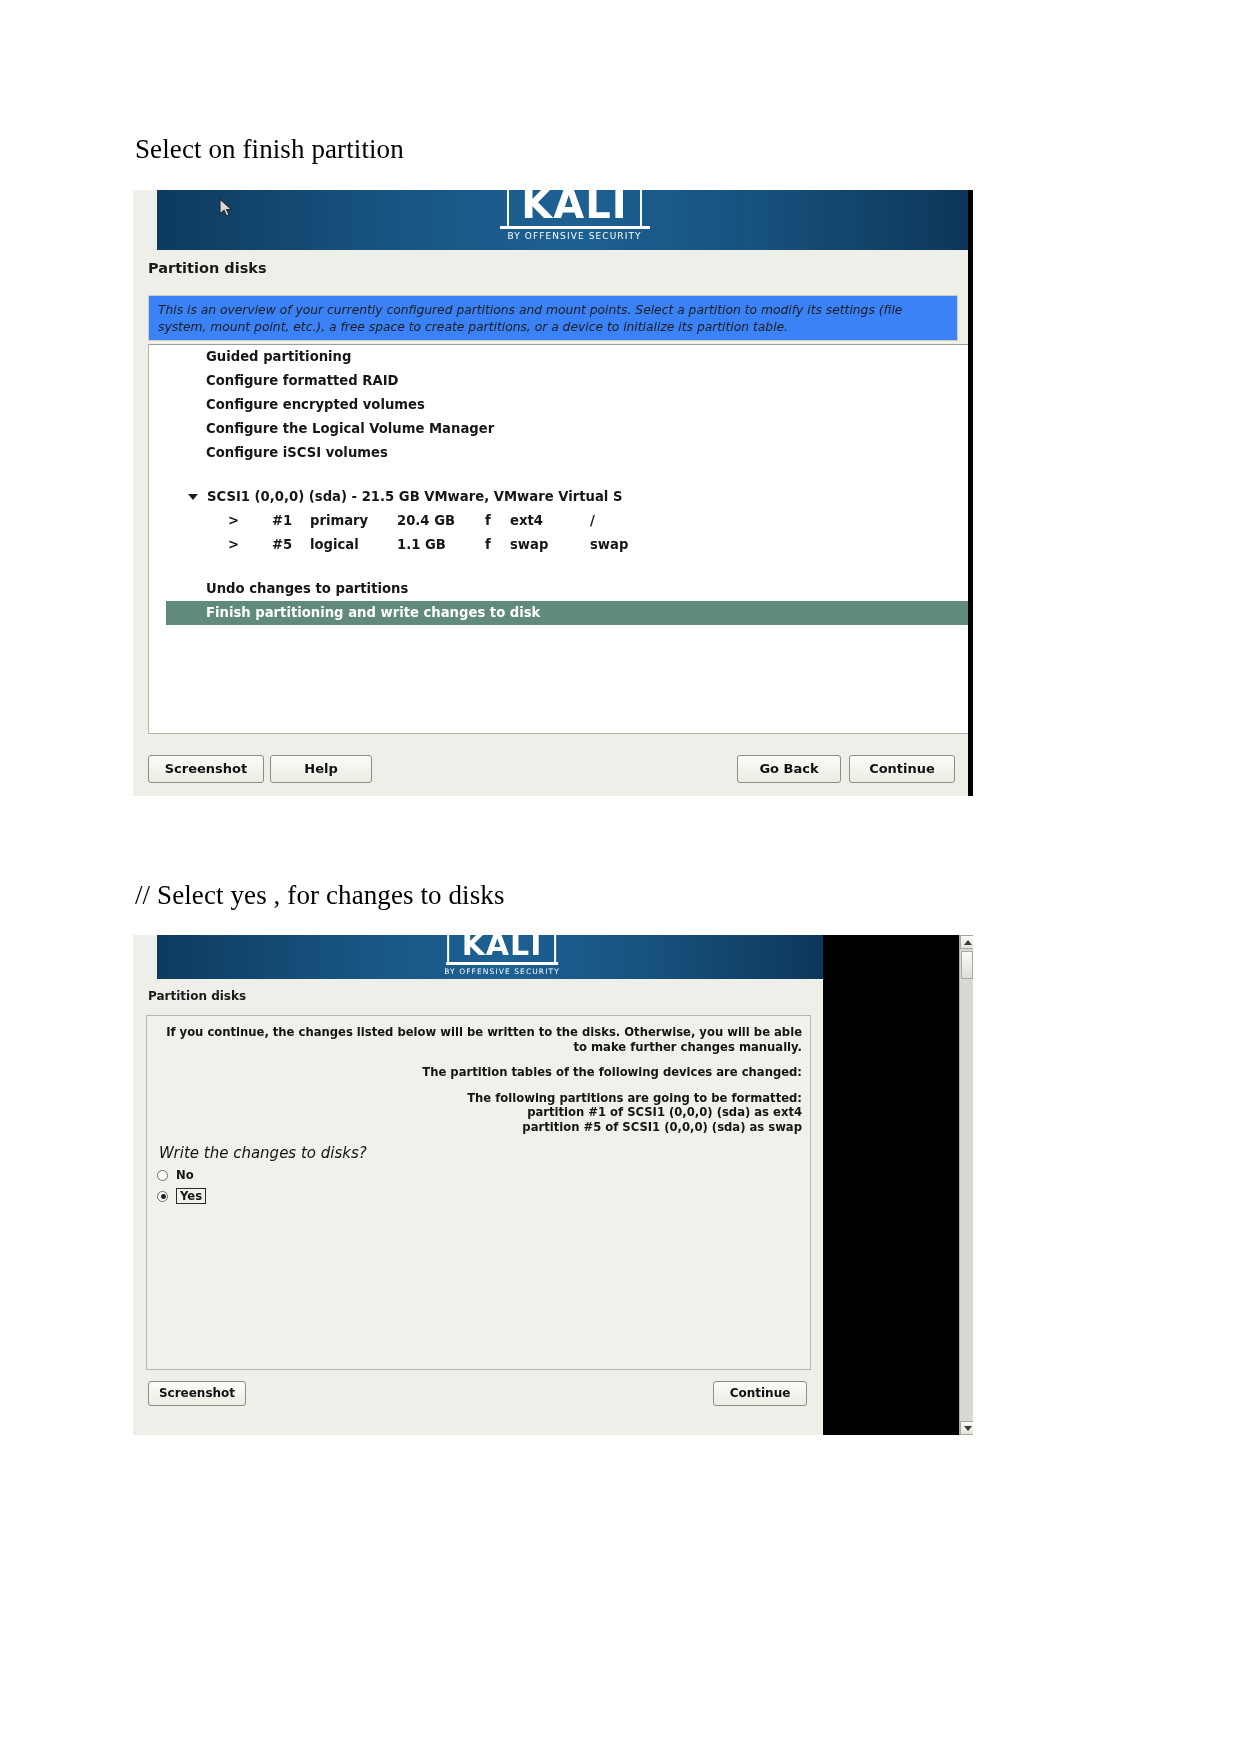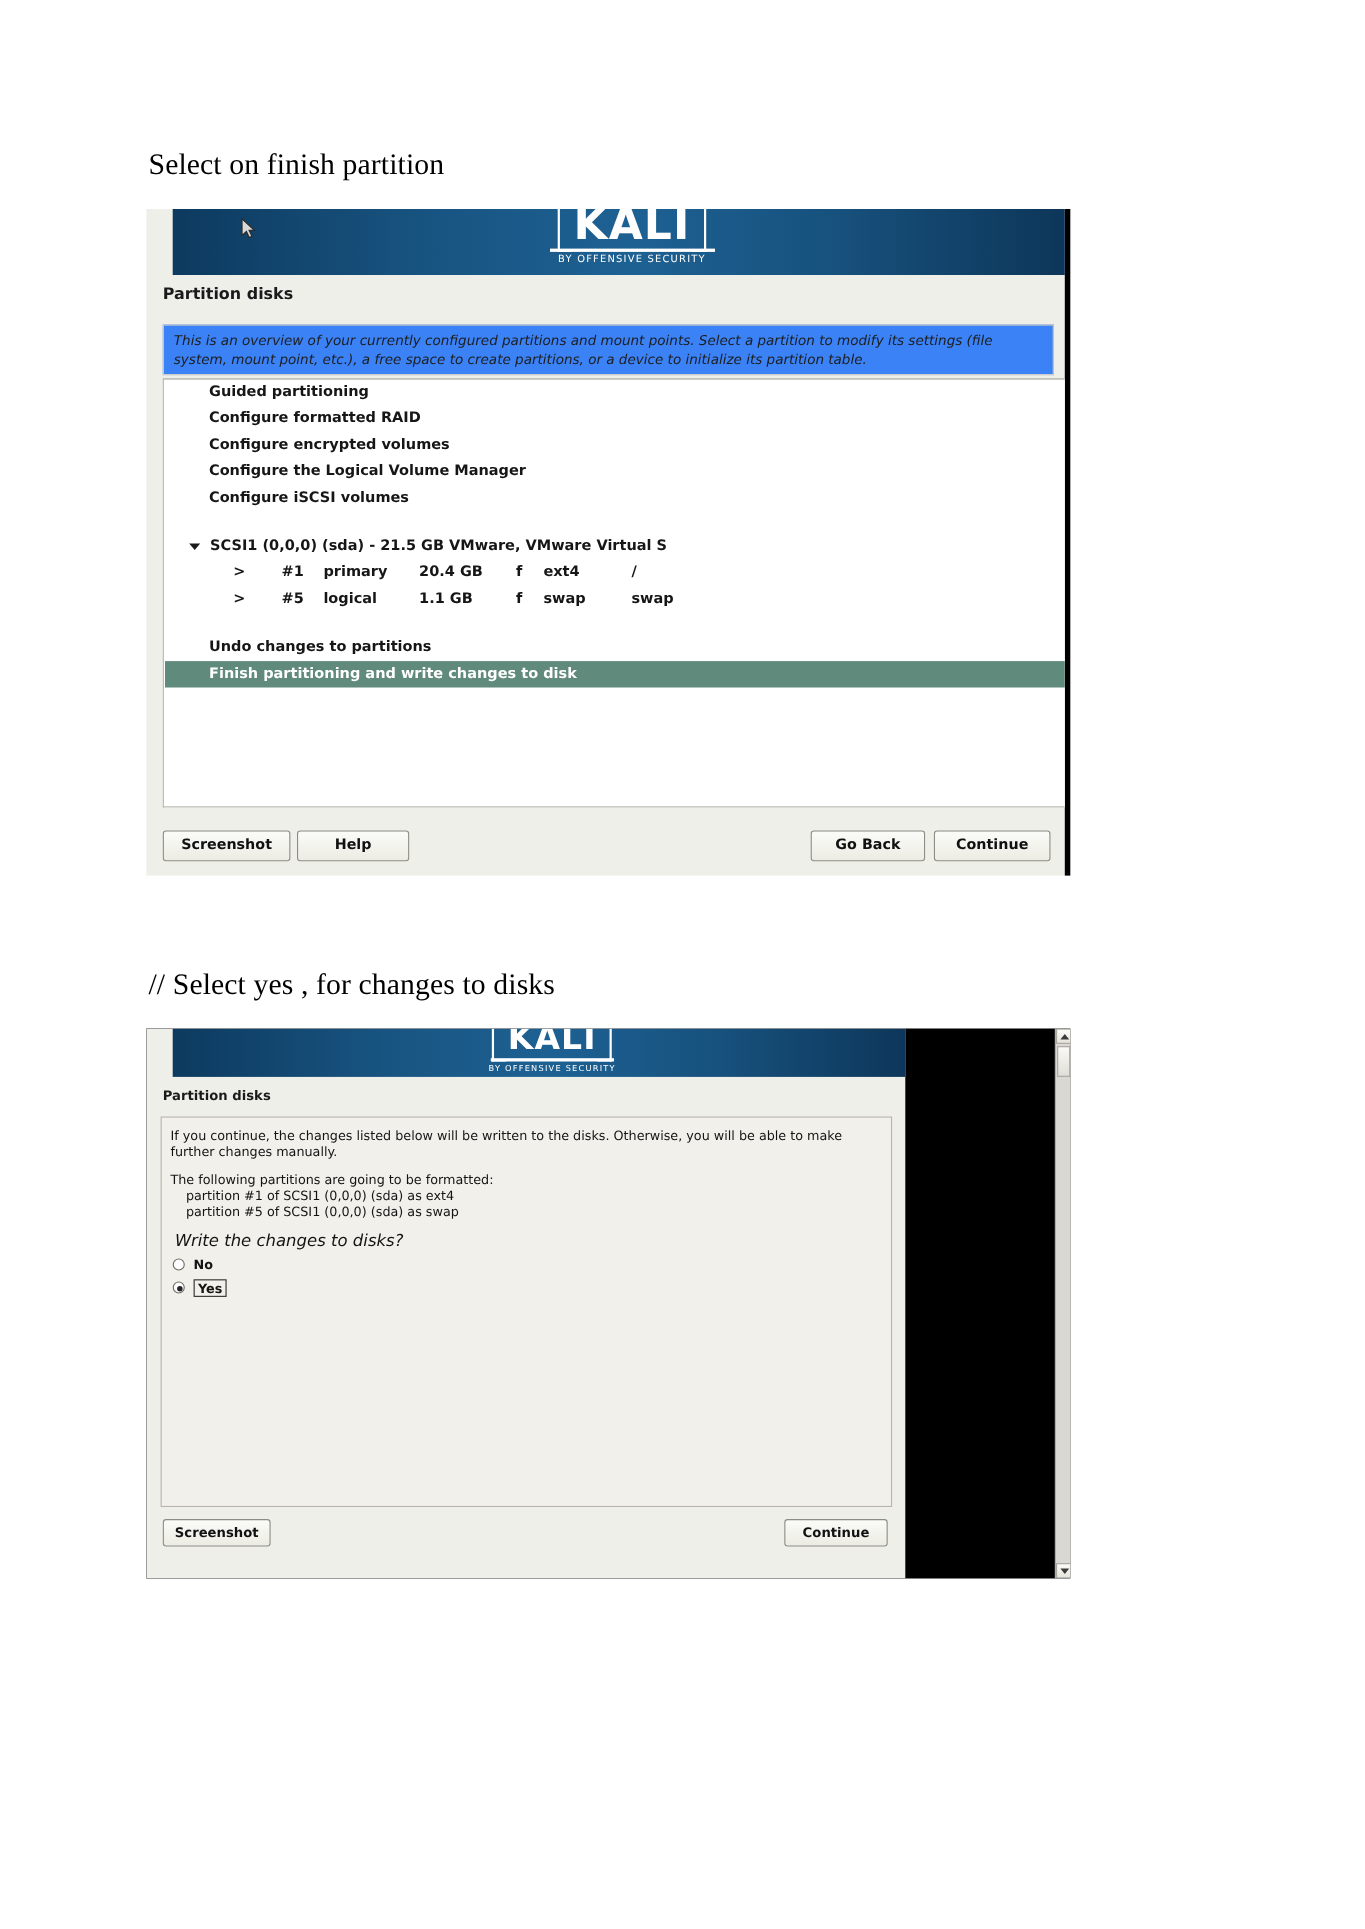--- a/index.html
+++ b/index.html
@@ -114,20 +114,21 @@
     color:#1d1d1d;
   }
 
   #list-box {
     position:absolute;
     left:15px; top:154px;
     width:960px; height:390px;
     background:#ffffff;
     border:1px solid #b7b5ad;
     border-top-color:#9e9c94;
+    padding-left:16px;
   }
   .menu-item {
     font-family:"DejaVu Sans", sans-serif;
     font-weight:700;
     font-size:13.2px;
     color:#161616;
     padding:0 0 0 41px;
     height:24px;
     line-height:24px;
     white-space:nowrap;
@@ -215,27 +216,28 @@
 
   #win2-body {
     position:absolute;
     left:13px; top:80px;
     width:665px; height:355px;
     background:#f1f0eb;
     border:1px solid #b7b5ad;
   }
   .blk {
     font-family:"DejaVu Sans", sans-serif;
-    font-weight:400;
+    font-weight:700;
     font-size:11.6px;
     line-height:14.5px;
     color:#141414;
     margin:0;
     padding:0 8px;
     white-space:pre-wrap;
+    text-align:right;
   }
   .blk.p1 { padding-top:9px; }
   .blk.p2 { padding-top:11px; }
   .blk.p3 { padding-top:11px; }
   .blk.indent { padding-left:22px; }
   .question {
     font-family:"DejaVu Sans", sans-serif;
     font-style:italic;
     font-size:15px;
     color:#141414;
@@ -389,20 +391,21 @@
         <span class="kali-underline"></span>
         <span class="kali-tag">BY OFFENSIVE SECURITY</span>
       </div>
     </div>
 
     <div class="win-title">Partition disks</div>
 
     <div id="win2-body">
       <p class="blk p1">If you continue, the changes listed below will be written to the disks. Otherwise, you will be able to make further changes manually.</p>
 
+      <p class="blk p2">The partition tables of the following devices are changed:</p>
 
       <p class="blk p3">The following partitions are going to be formatted:</p>
       <p class="blk indent">partition #1 of SCSI1 (0,0,0) (sda) as ext4</p>
       <p class="blk indent">partition #5 of SCSI1 (0,0,0) (sda) as swap</p>
 
       <p class="question">Write the changes to disks?</p>
 
       <div class="radio-row">
         <span class="radio-mark"></span>
         <span>No</span>

